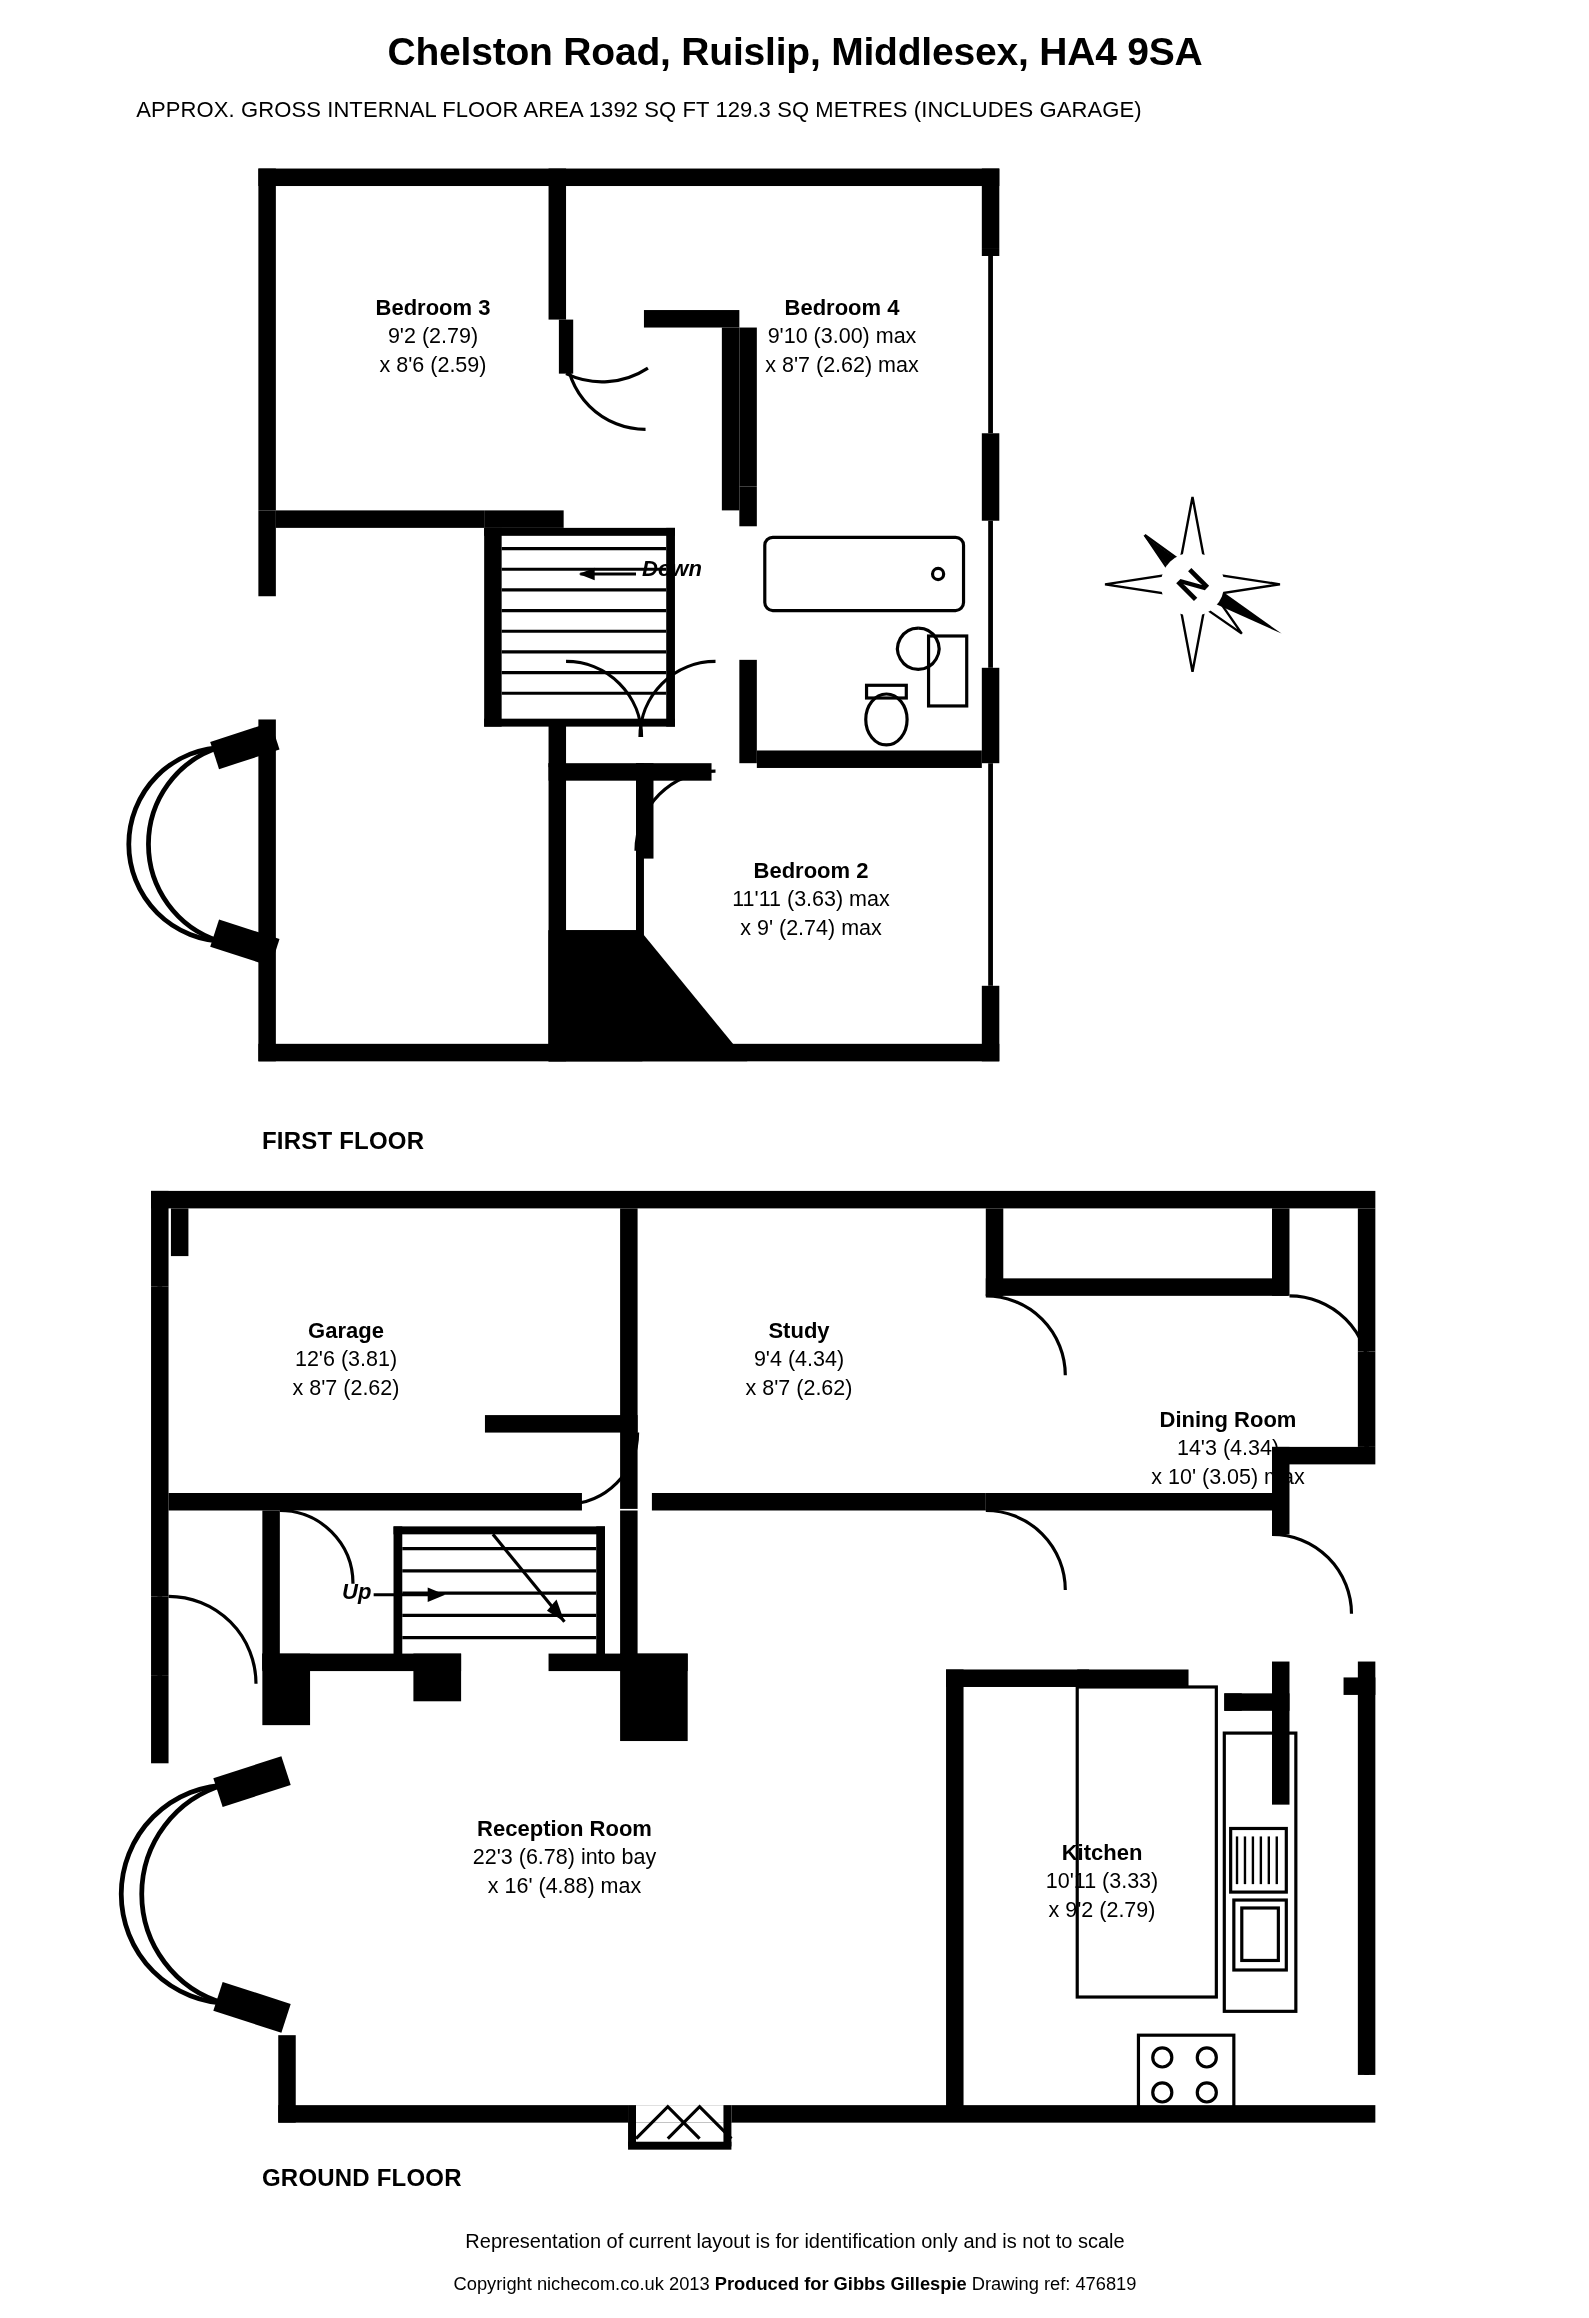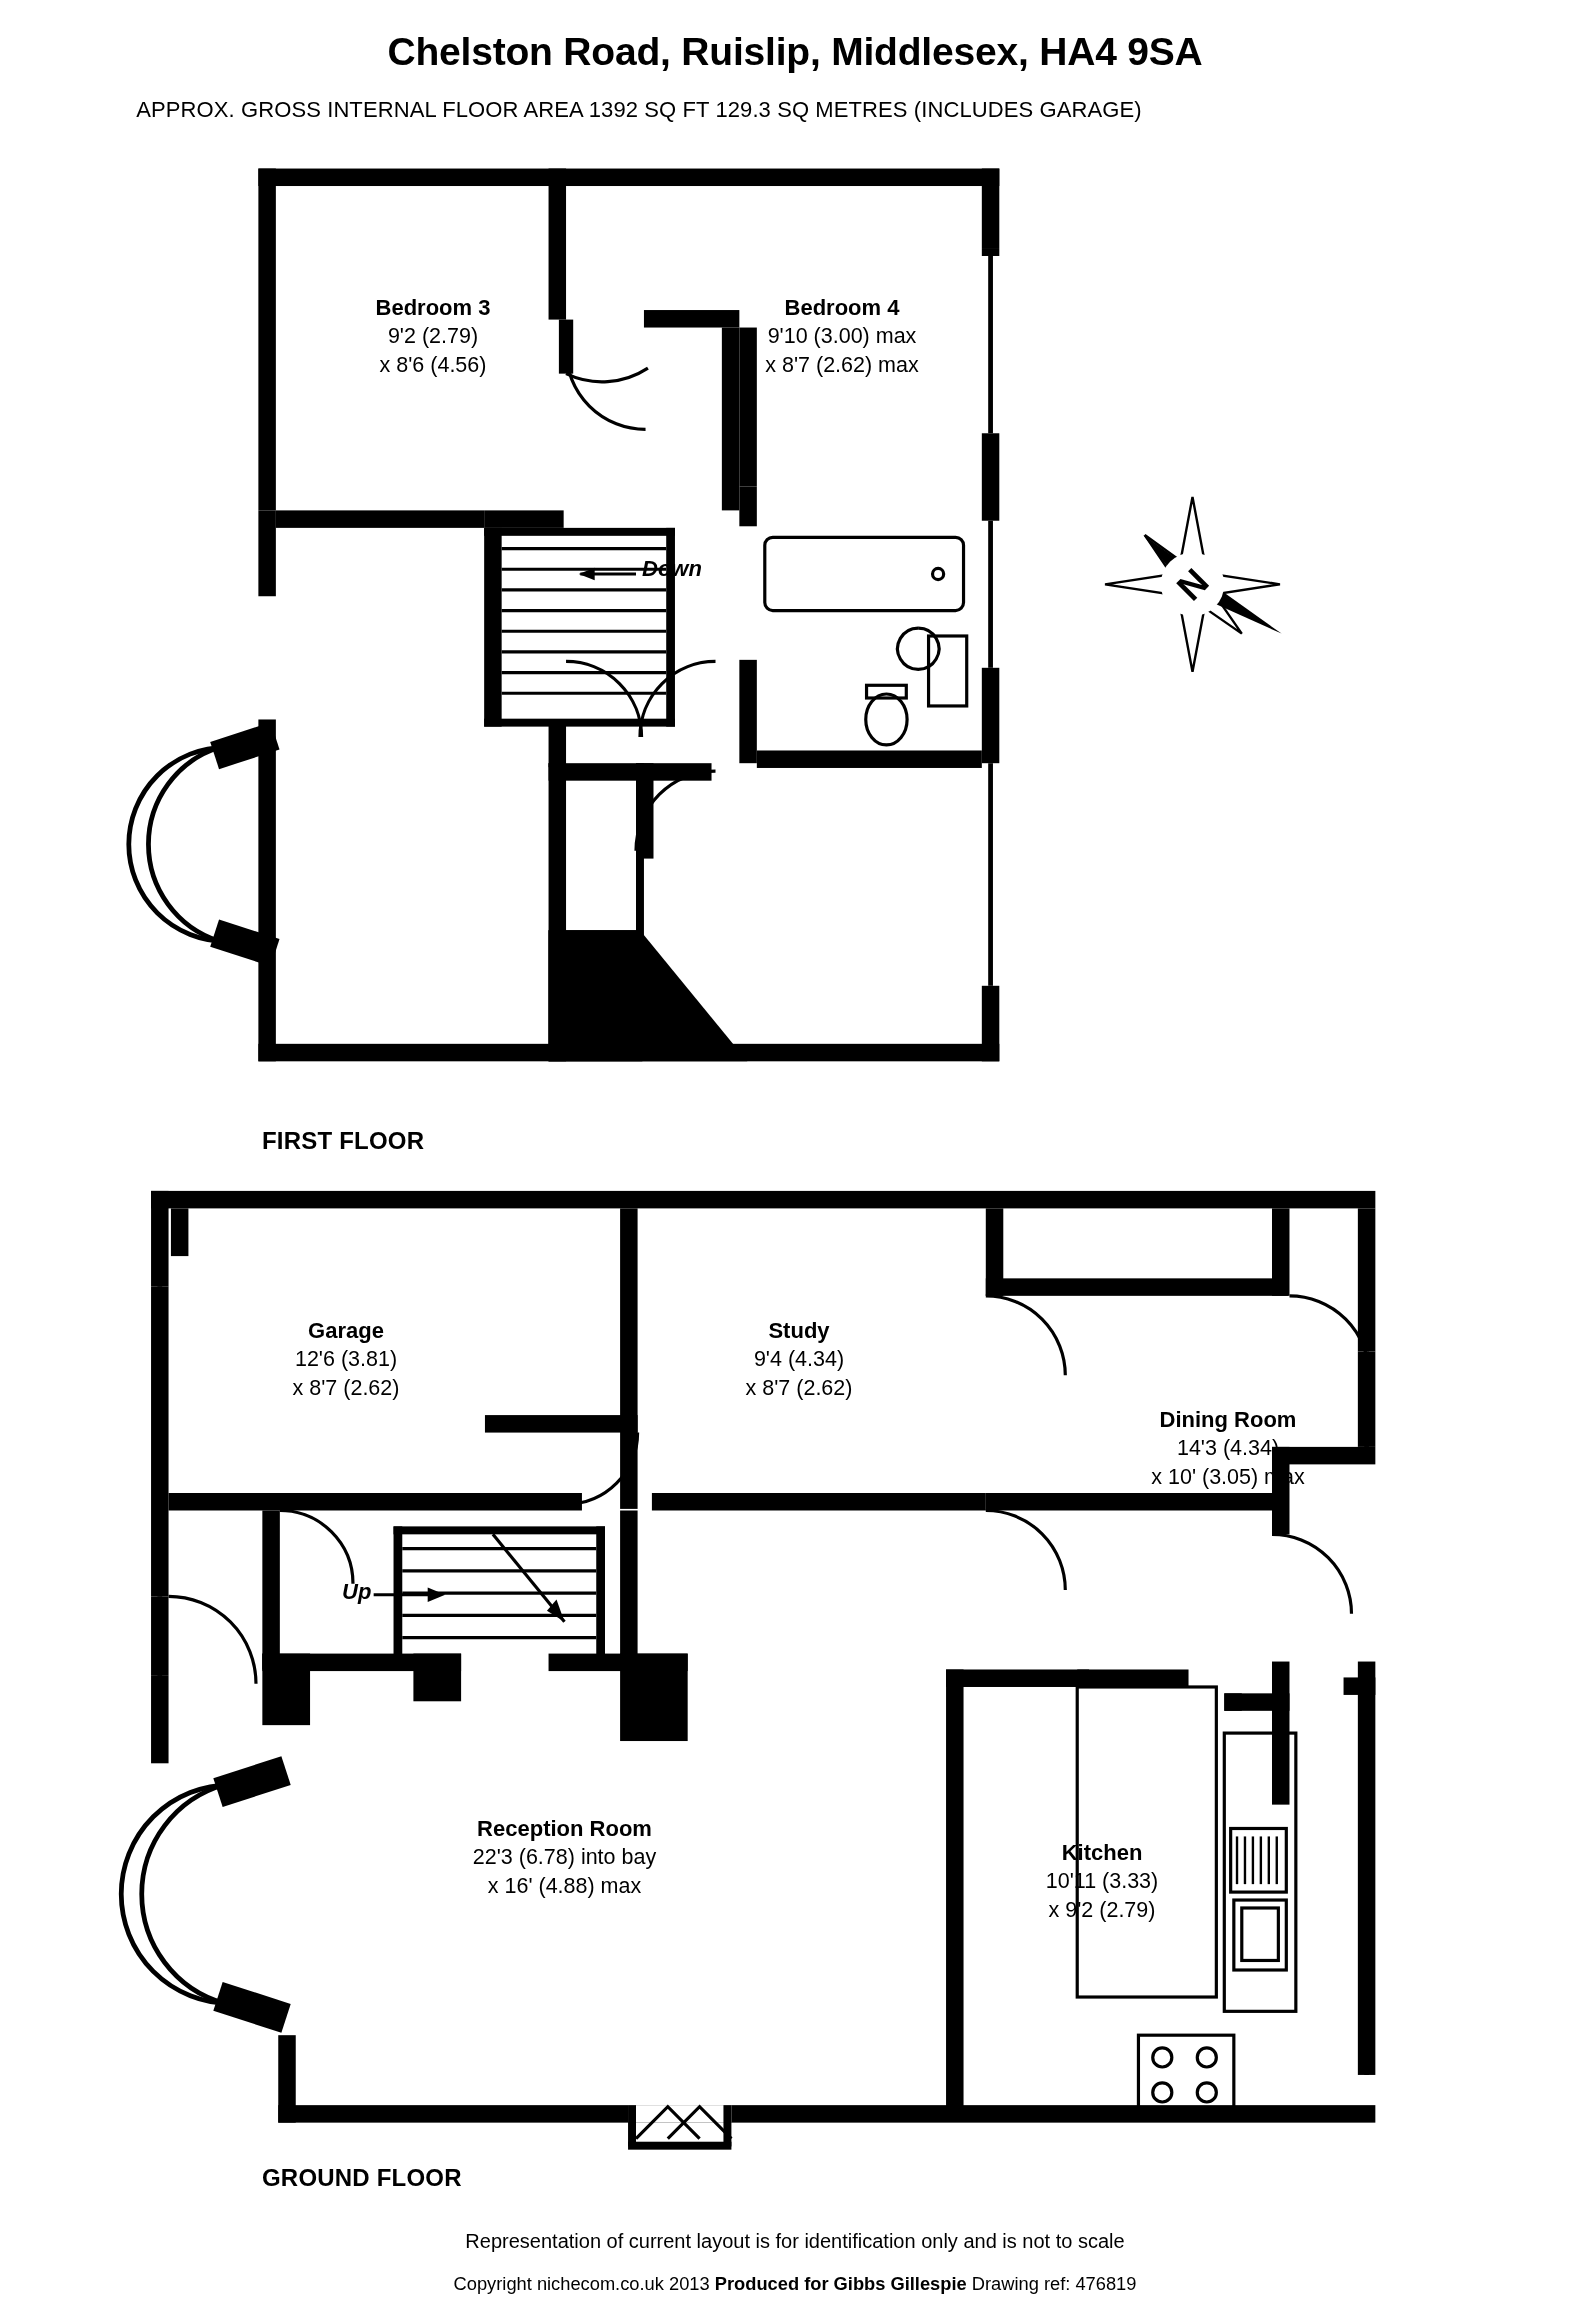--- a/index.html
+++ b/index.html
@@ -329,30 +329,35 @@
       <polygon points="-60,-62 12,-10 62,62 -10,12" fill="none" stroke="#000" stroke-width="3"></polygon>
       <polygon points="-62,-62 112,62 -8,8" fill="#000"></polygon>
       <circle cx="0" cy="0" r="40" fill="#fff" stroke="#000" stroke-width="0"></circle>
       <text x="0" y="16" font-family="Liberation Sans, sans-serif" font-size="46" font-weight="bold" text-anchor="middle" transform="rotate(-45)">N</text>
     </g>
   </svg>
 
   <div class="room" id="r-bed3" style="left:306px; top:293px; width:254px;">
     <div class="name">Bedroom 3</div>
     <div class="dim">9'2 (2.79)</div>
-    <div class="dim">x 8'6 (4.56)</div>
+    <div class="dim">x 8'6 (2.59)</div>
   </div>
 
   <div class="room" id="r-bed4" style="left:699px; top:293px; width:286px;">
     <div class="name">Bedroom 4</div>
     <div class="dim">9'10 (3.00) max</div>
     <div class="dim">x 8'7 (2.62) max</div>
   </div>
 
 
+  <div class="room" id="r-bed2" style="left:656px; top:856px; width:310px;">
+    <div class="name">Bedroom 2</div>
+    <div class="dim">11'11 (3.63) max</div>
+    <div class="dim">x 9' (2.74) max</div>
+  </div>
 
   <div class="room" id="r-garage" style="left:199px; top:1316px; width:294px;">
     <div class="name">Garage</div>
     <div class="dim">12'6 (3.81)</div>
     <div class="dim">x 8'7 (2.62)</div>
   </div>
 
   <div class="room" id="r-study" style="left:652px; top:1316px; width:294px;">
     <div class="name">Study</div>
     <div class="dim">9'4 (4.34)</div>

